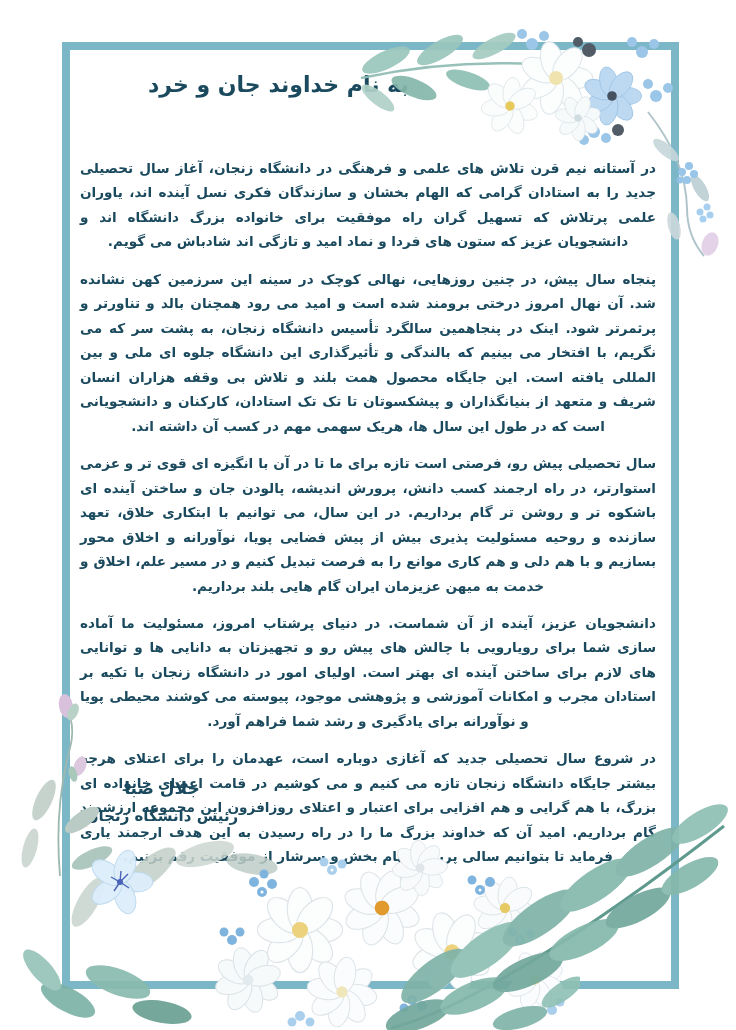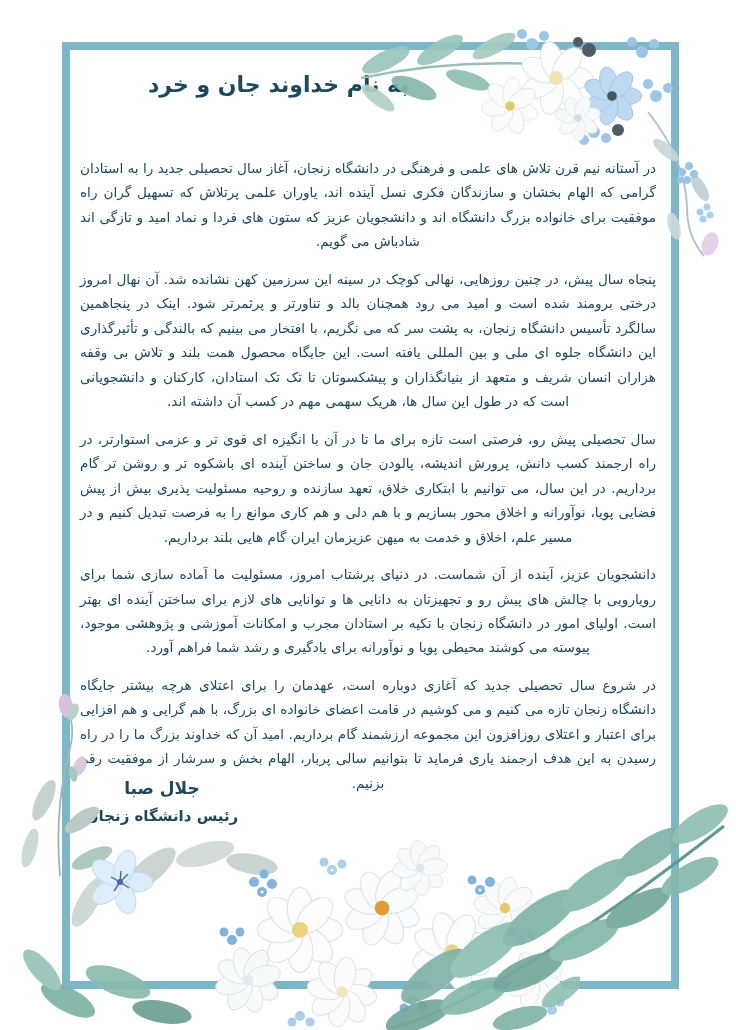--- a/index.html
+++ b/index.html
@@ -26,20 +26,21 @@
   }
   .body-text{
     position:absolute;left:80px;top:156px;width:576px;z-index:2;
     direction:rtl;color:var(--ink);
     font-size:13.6px;line-height:1.8;
   }
   .body-text p{
     margin:0 0 13px 0;
     text-align:justify;
     text-align-last:center;
+    font-weight:bold;
   }
   .signature{
     position:absolute;left:72px;top:778px;width:180px;z-index:2;
     direction:rtl;text-align:center;color:var(--ink);
   }
   .signature .sig-name{font-size:17px;font-weight:bold;margin-bottom:9px;}
   .signature .sig-title{font-size:15px;font-weight:bold;}
   svg.decor{position:absolute;z-index:3;pointer-events:none;}
   .decor-top-right{right:0;top:0;}
   .decor-bottom-left{left:0;bottom:0;}

